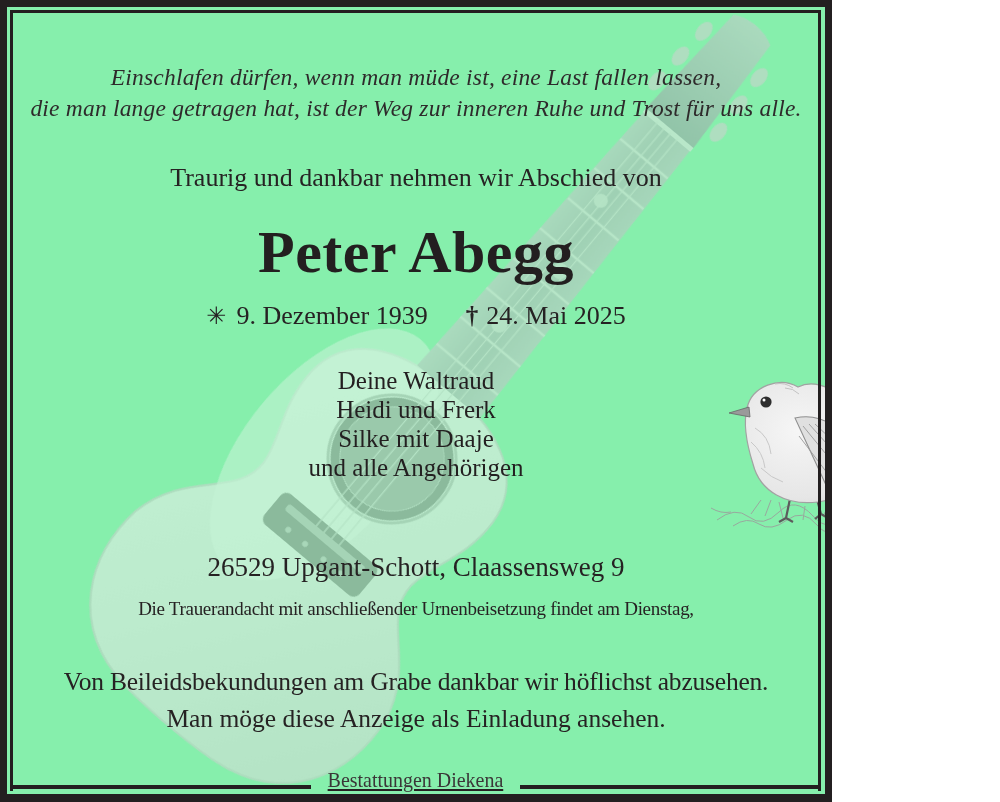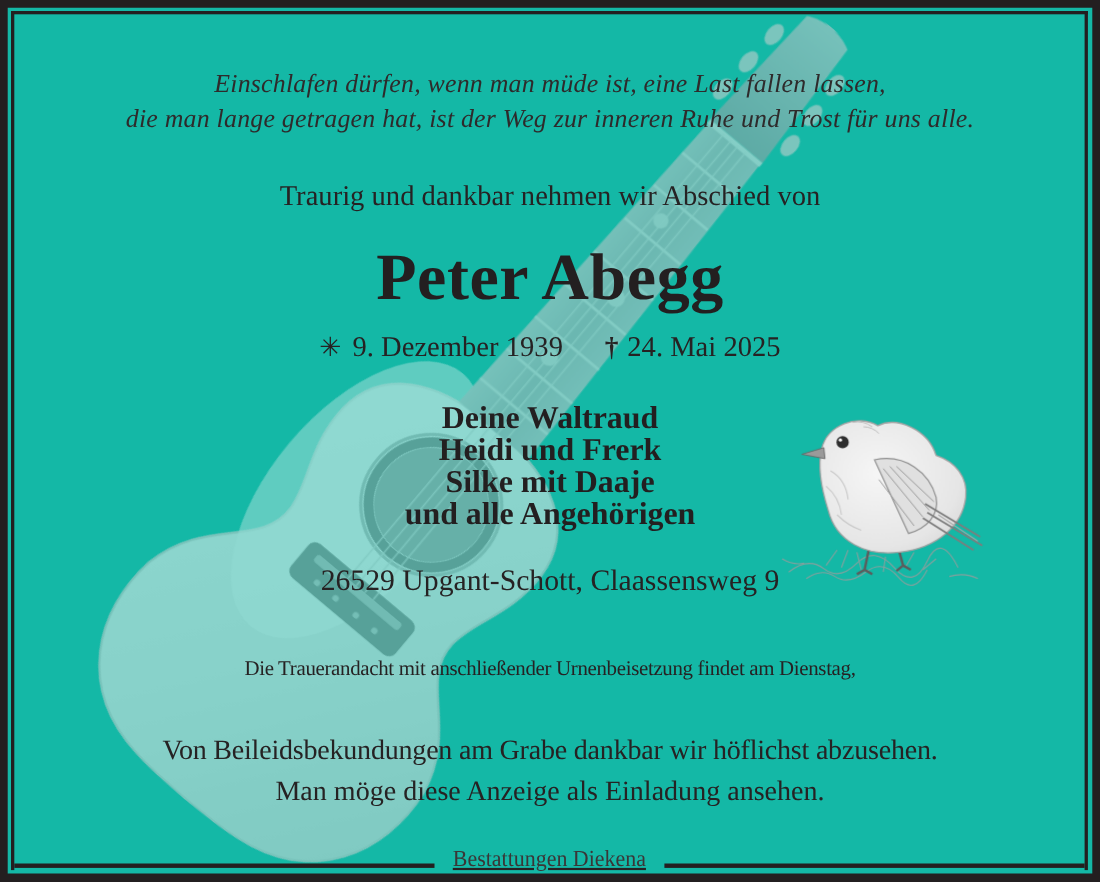--- a/index.html
+++ b/index.html
@@ -1,17 +1,17 @@
 <!DOCTYPE html>
 <html><head>
 <meta charset="utf-8">
 <style>
   html,body { margin:0; padding:0; background:#ffffff; }
   .page {
-    position:relative; width:1000px; height:802px; background:#14b8a6;
+    position:relative; width:832px; height:802px; background:#86efac;
     font-family:"Liberation Serif","DejaVu Serif",serif;
     color:#262223; overflow:hidden;
   }
   
   .outer-border {
     position:absolute; inset:0; border:7px solid #231f20; border-bottom-width:8px;
     pointer-events:none; z-index:7;
   }
   .inner-frame {
     position:absolute; top:10px; left:10px; right:11px; bottom:11px;
@@ -21,23 +21,23 @@
   .guitar-art { position:absolute; left:0; top:0; z-index:1; }
   .bird-art   { position:absolute; left:703px; top:358px; z-index:1; }
   
   .tblock { position:absolute; left:30px; right:30px; text-align:center; z-index:4; }
   .quote  { top:62px;  font-style:italic; font-size:23.5px; line-height:31px; letter-spacing:0.2px; color:#2e2a2b; }
   .intro  { top:163px; font-size:26px; }
   .name   { top:218px; font-size:60px; font-weight:bold; letter-spacing:0.5px; color:#231f20; }
   .dates  { top:301px; font-size:26px; display:flex; justify-content:center; align-items:baseline; gap:38px; }
   .dates .sym   { display:inline-block; margin-right:10px; font-size:24px; }
   .dates .dsym  { display:inline-block; margin-right:8px; font-weight:bold; font-size:25px; }
-  .family { top:366px; font-size:29px; font-weight:bold; line-height:29px; color:#231f20; }
+  .family { top:366px; font-size:25px; font-weight:normal; line-height:29px; color:#231f20; }
   .family span { display:block; }
-  .address{ top:512px; font-size:27px; }
+  .address{ top:552px; font-size:27px; }
   .service{ top:593px; font-size:19px; line-height:32px; letter-spacing:-0.3px; }
   .condolence { top:667px; font-size:25.5px; letter-spacing:-0.2px; }
   .invitation { top:704px; font-size:25.5px; }
   
   .footer {
     position:absolute; left:13px; right:14px; top:763px; height:29px;
     display:flex; align-items:flex-end; z-index:8;text-decoration:underline;
   }
   .footer-line { flex:1; height:4px; background:#231f20; margin-bottom:3px; }
   .footer-text {

